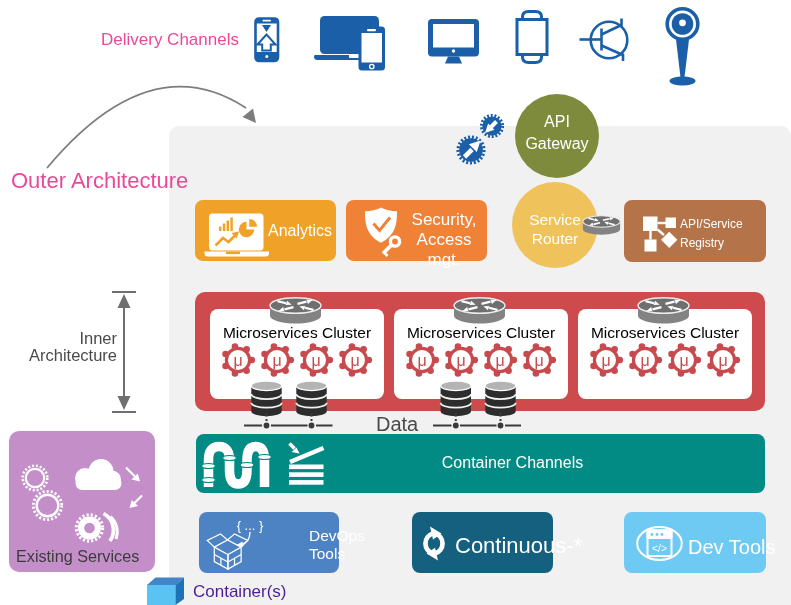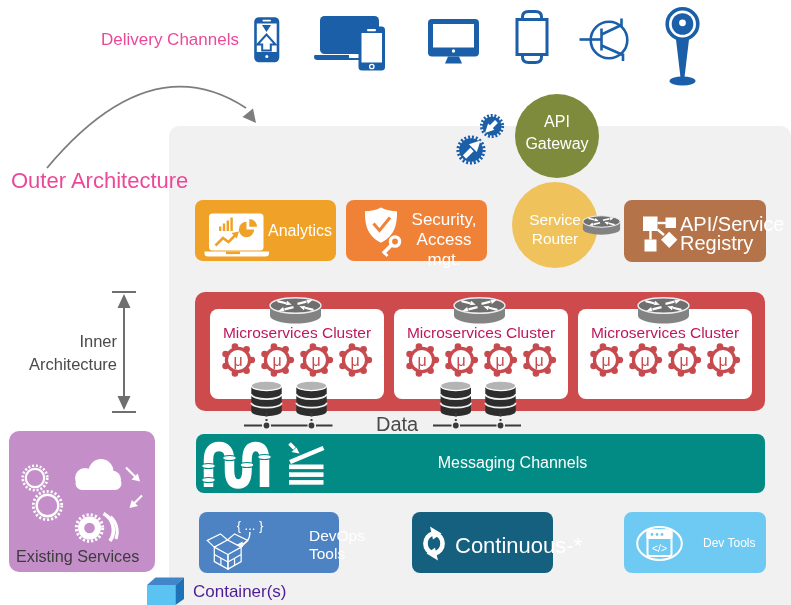--- a/index.html
+++ b/index.html
@@ -5,74 +5,74 @@
   html,body{margin:0;padding:0;}
   *{-webkit-font-smoothing:antialiased;}
   body{width:791px;height:605px;position:relative;overflow:hidden;background:#ffffff;
        font-family:"Liberation Sans", sans-serif;}
   .abs{position:absolute;}
   .panel{left:169px;top:126px;width:622px;height:479px;background:#f1f1f2;border-radius:10px 10px 0 0;}
   .lbl{color:#ec4899;font-size:17.5px;}
   .box{border-radius:8px;color:#fff;}
   .redpanel{left:195px;top:292px;width:570px;height:119px;background:#cd4b4c;border-radius:10px;}
   .wbox{position:absolute;top:17px;width:174px;height:90px;background:#fff;border-radius:8px;}
-  .wtitle{position:absolute;top:15px;width:100%;text-align:center;color:#be185d;font-size:15.5px;}
+  .wtitle{position:absolute;top:15px;width:100%;text-align:center;color:#000000;font-size:15.5px;}
   .circle{position:absolute;border-radius:50%;color:#fff;text-align:center;}
 </style>
 </head>
 <body>
 
   <div class="abs panel"></div>
 
   <div class="abs lbl" style="left:101px;top:30px;font-size:17px;">Delivery Channels</div>
   <div class="abs lbl" style="left:11px;top:168px;font-size:22px;">Outer Architecture</div>
-  <div class="abs lbl" style="left:21px;top:330px;width:96px;text-align:right;font-size:16.5px;color:#4a4a4a;line-height:23px;">Inner<br>Architecture</div>
+  <div class="abs lbl" style="left:21px;top:330px;width:96px;text-align:right;font-size:16.5px;color:#4a4a4a;line-height:17px;">Inner<br>Architecture</div>
 
   <div class="abs circle" style="left:515px;top:94px;width:84px;height:84px;background:#7f8b3c;font-size:16px;line-height:21.5px;">
     <div style="margin-top:17px;">API<br>Gateway</div>
   </div>
 
   <div class="abs box" style="left:195px;top:200px;width:141px;height:61px;background:#f0a127;"></div>
   <div class="abs" style="left:268px;top:221.5px;color:#fff;font-size:16px;">Analytics</div>
 
   <div class="abs box" style="left:346px;top:200px;width:141px;height:61px;background:#f08238;"></div>
   <div class="abs" style="left:398px;top:210px;width:92px;color:#fff;font-size:17px;text-align:center;line-height:20px;">Security,<br>Access mgt.</div>
 
   <div class="abs circle" style="left:512px;top:182px;width:86px;height:86px;background:#efc25b;font-size:15.5px;line-height:19px;">
     <div style="margin-top:27.5px;">Service<br>Router</div>
   </div>
 
   <div class="abs box" style="left:624px;top:200px;width:142px;height:62px;background:#b5734a;"></div>
-  <div class="abs" style="left:680px;top:215px;color:#fff;font-size:20px;line-height:18.5px;">API/Service<br>Registry</div>
+  <div class="abs" style="left:680px;top:215px;color:#fff;font-size:12px;line-height:18.5px;">API/Service<br>Registry</div>
 
   <div class="abs redpanel">
     <div class="wbox" style="left:15px;">
       <div class="wtitle">Microservices Cluster</div>
     </div>
     <div class="wbox" style="left:199px;">
       <div class="wtitle">Microservices Cluster</div>
     </div>
     <div class="wbox" style="left:383px;">
       <div class="wtitle">Microservices Cluster</div>
     </div>
   </div>
 
   <div class="abs" style="left:376px;top:413px;color:#4a4a4a;font-size:20px;">Data</div>
 
   <div class="abs box" style="left:196px;top:434px;width:569px;height:59px;background:#028b84;"></div>
-  <div class="abs" style="left:370px;top:454px;width:285px;text-align:center;color:#fff;font-size:16px;">Messaging Channels</div>
+  <div class="abs" style="left:370px;top:454px;width:285px;text-align:center;color:#fff;font-size:16px;">Container Channels</div>
 
   <div class="abs box" style="left:199px;top:512px;width:140px;height:61px;background:#4d83c3;"></div>
   <div class="abs" style="left:268px;top:527px;color:#fff;font-size:15.5px;line-height:17.5px;margin-left:41px;">DevOps<br>Tools</div>
 
   <div class="abs box" style="left:412px;top:512px;width:141px;height:61px;background:#15607f;"></div>
   <div class="abs" style="left:455px;top:533px;color:#fff;font-size:22px;">Continuous-*</div>
 
   <div class="abs box" style="left:624px;top:512px;width:142px;height:61px;background:#6fcaf3;"></div>
-  <div class="abs" style="left:688px;top:536px;color:#fff;font-size:12px;margin-left:15px;">Dev Tools</div>
+  <div class="abs" style="left:688px;top:536px;color:#fff;font-size:20px;">Dev Tools</div>
 
   <div class="abs" style="left:9px;top:431px;width:146px;height:141px;background:#c48fc9;border-radius:10px;"></div>
   <div class="abs" style="left:16px;top:547px;color:#3c3c3c;font-size:16.2px;">Existing Services</div>
 
   <div class="abs" style="left:193px;top:582px;color:#4c1d95;font-size:17px;">Container(s)</div>
 
   <svg class="abs" style="left:0;top:0;" width="791" height="605" viewBox="0 0 791 605">
 
     <g fill="#1b5fa8">
 

